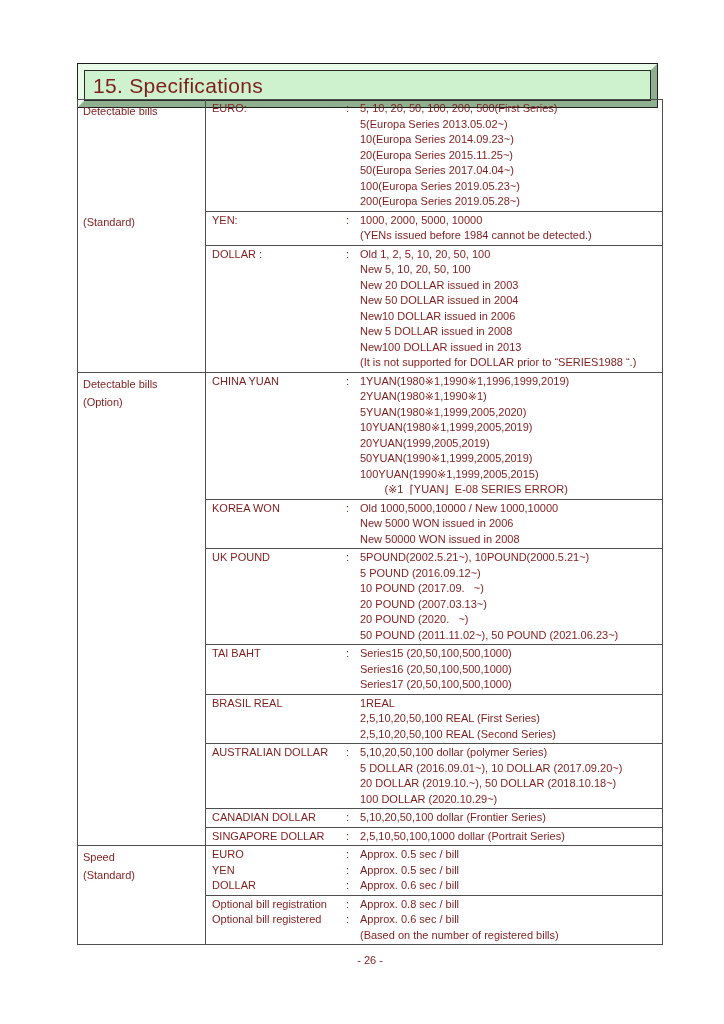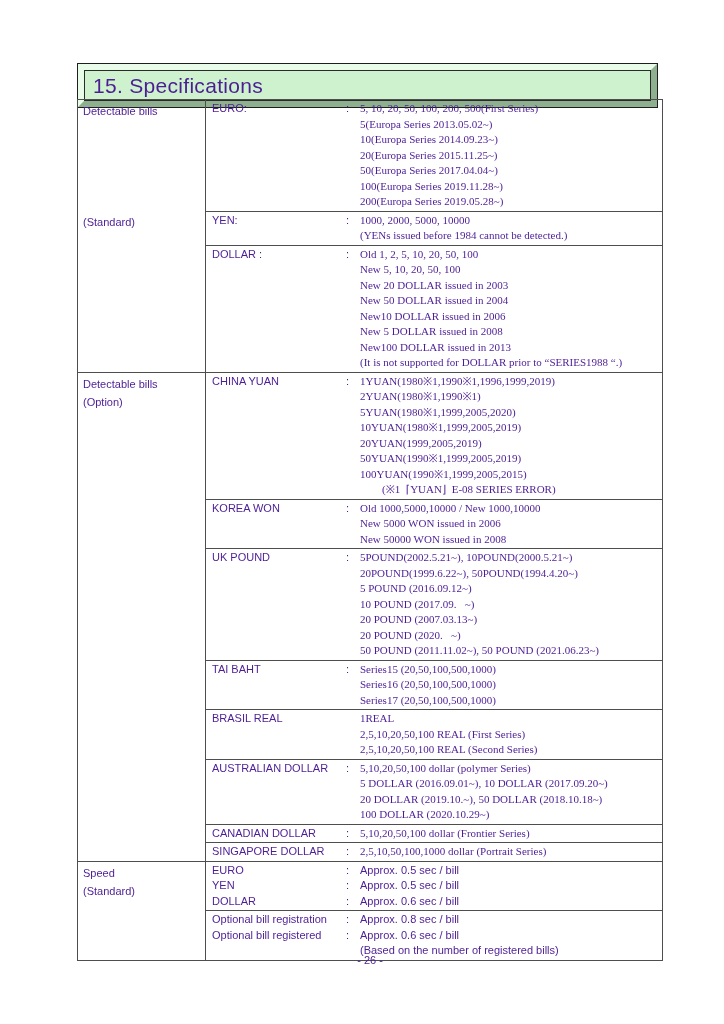--- a/index.html
+++ b/index.html
@@ -1,17 +1,17 @@
 <!DOCTYPE html>
 <html><head>
 <meta charset="utf-8">
 <style>
   html,body{margin:0;padding:0;background:#ffffff;}
   .page{position:relative;width:664px;height:1024px;background:#ffffff;overflow:hidden;
-        font-family:"Liberation Sans","DejaVu Sans",sans-serif;color:#4c1d95;}
+        font-family:"Liberation Sans","DejaVu Sans",sans-serif;color:#7f1d1d;}
 
   
   .hdr{position:absolute;left:77px;top:63px;width:581px;height:45px;box-sizing:border-box;
        border:1px solid #1f1f1f;background:#cdf2cd;}
   .hdr-bevel{position:absolute;left:0;top:0;right:0;bottom:0;box-sizing:border-box;
        border-style:solid;border-width:6px;
        border-color:#e9fbe9 #8fb08f #8fb08f #e9fbe9;}
   .hdr-face{position:absolute;left:6px;top:6px;right:6px;bottom:6px;box-sizing:border-box;
        border:1px solid #2a2a2a;background:#cdf2cd;display:flex;align-items:center;}
   .hdr-title{font-size:21px;padding-left:8px;letter-spacing:0.3px;white-space:pre;}
@@ -22,21 +22,21 @@
   .sec{display:flex;}
   .sec + .sec{border-top:1px solid #4e4e4e;}
   .c1{width:128px;box-sizing:border-box;border-right:1px solid #4e4e4e;
       padding:2px 4px 2px 5px;position:relative;line-height:18px;}
   .sub-abs{position:absolute;left:5px;top:115px;line-height:15.5px;}
   .cR{flex:1;min-width:0;display:flex;flex-direction:column;}
   .srow{display:flex;padding:1px 0;}
   .srow + .srow{border-top:1px solid #4e4e4e;}
   .cur{width:140px;box-sizing:border-box;padding-left:6px;line-height:15.5px;white-space:pre;}
   .cln{width:14px;line-height:15.5px;white-space:pre;}
-  .vals{flex:1;min-width:0;font-family:Liberation Serif, serif;}
+  .vals{flex:1;min-width:0;}
   .vline{line-height:15.5px;white-space:pre;}
   .scol{flex-direction:column;}
   .sline{display:flex;}
   .sline .vline{flex:1;min-width:0;}
 
   .pageno{position:absolute;left:77px;top:953px;width:586px;text-align:center;
           font-size:11px;line-height:15px;}
 </style>
 </head>
 <body>
@@ -61,21 +61,21 @@
 
         <div class="srow">
           <div class="cur">EURO:</div>
           <div class="cln">:</div>
           <div class="vals">
             <div class="vline">5, 10, 20, 50, 100, 200, 500(First Series)</div>
             <div class="vline">5(Europa Series 2013.05.02~)</div>
             <div class="vline">10(Europa Series 2014.09.23~)</div>
             <div class="vline">20(Europa Series 2015.11.25~)</div>
             <div class="vline">50(Europa Series 2017.04.04~)</div>
-            <div class="vline">100(Europa Series 2019.11.28~)</div>
+            <div class="vline">100(Europa Series 2019.05.23~)</div>
             <div class="vline">200(Europa Series 2019.05.28~)</div>
           </div>
         </div>
 
         <div class="srow">
           <div class="cur">YEN:</div>
           <div class="cln">:</div>
           <div class="vals">
             <div class="vline">1000, 2000, 5000, 10000</div>
             <div class="vline">(YENs issued before 1984 cannot be detected.)</div>
@@ -130,21 +130,20 @@
             <div class="vline">New 5000 WON issued in 2006</div>
             <div class="vline">New 50000 WON issued in 2008</div>
           </div>
         </div>
 
         <div class="srow">
           <div class="cur">UK POUND</div>
           <div class="cln">:</div>
           <div class="vals">
             <div class="vline">5POUND(2002.5.21~), 10POUND(2000.5.21~)</div>
-            <div class="vline">20POUND(1999.6.22~), 50POUND(1994.4.20~)</div>
             <div class="vline">5 POUND (2016.09.12~)</div>
             <div class="vline">10 POUND (2017.09.   ~)</div>
             <div class="vline">20 POUND (2007.03.13~)</div>
             <div class="vline">20 POUND (2020.   ~)</div>
             <div class="vline">50 POUND (2011.11.02~), 50 POUND (2021.06.23~)</div>
           </div>
         </div>
 
         <div class="srow">
           <div class="cur">TAI BAHT</div>

